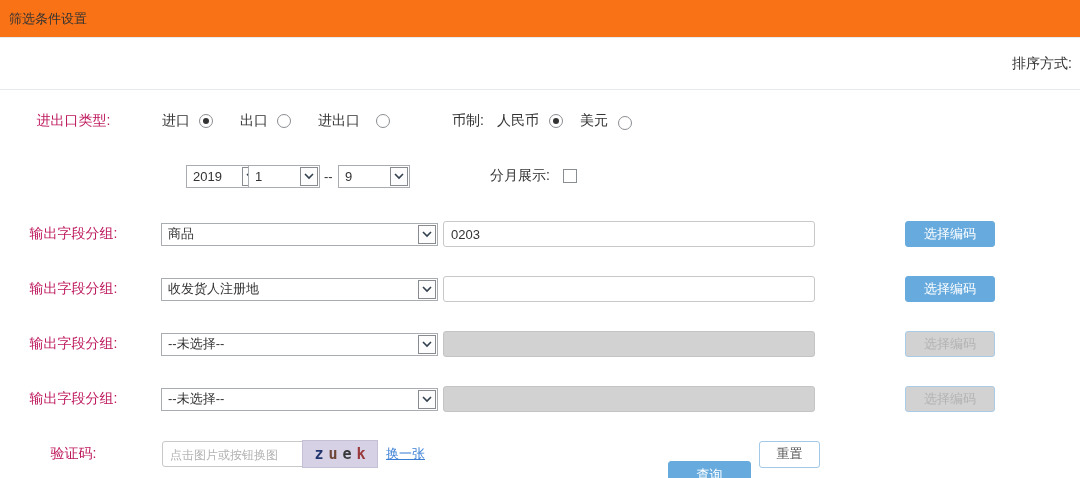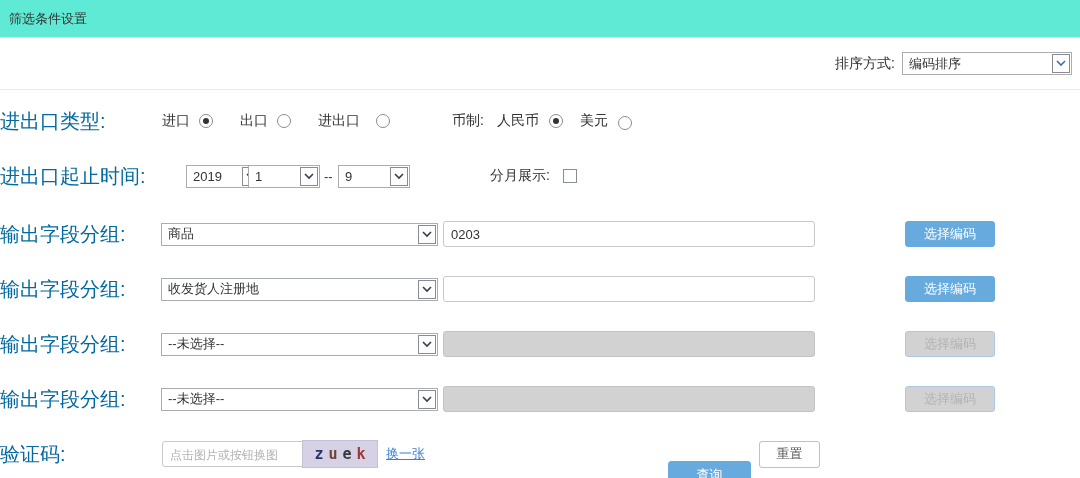--- a/index.html
+++ b/index.html
@@ -1,42 +1,42 @@
 <!DOCTYPE html>
 <html><head>
 <meta charset="utf-8">
 <style>
   * { margin:0; padding:0; box-sizing:border-box; }
   html,body { background:#fff; }
   body { font-family:"Liberation Sans","DejaVu Sans",sans-serif; }
   .page { position:relative; width:1080px; height:478px; background:#ffffff; overflow:hidden; color:#333; }
 
   
-  .titlebar { height:38px; background:#5eead4; border-bottom:1px solid #e7eaec;
+  .titlebar { height:38px; background:#f97316; border-bottom:1px solid #e7eaec;
               display:flex; align-items:center; padding-left:9px; }
   .titlebar .title { font-size:13px; color:#333; }
 
   
   .sortrow { height:52px; border-bottom:1px solid #e7eaec; display:flex;
              align-items:center; justify-content:flex-end; padding-right:8px; gap:7px; }
   .sortrow .lbl { font-size:14px; color:#333; }
 
   
   .sel { display:inline-flex; align-items:center; justify-content:space-between;
          background:#fff; border:1px solid #a9acb1; height:23px; padding-left:6px;
          font-size:13px; color:#333; cursor:default; }
   .sel .sel-text { white-space:nowrap; overflow:hidden; }
   .sel .sel-arrow { width:18px; height:19px; border:1px solid #888b90; background:#fdfdfd;
          display:flex; align-items:center; justify-content:center; margin-right:1px; flex:none; }
 
   
   .form { position:absolute; top:91px; left:0; right:0; bottom:0; }
   .row { position:absolute; left:0; right:0; height:30px; display:flex; align-items:center; }
-  .row .flabel { width:155px; flex:none; text-align:left; padding-right:8px;
-                 font-size:20px; color:#0369a1; white-space:nowrap; }
+  .row .flabel { width:155px; flex:none; text-align:center; padding-right:8px;
+                 font-size:14px; color:#be185d; white-space:nowrap; }
 
   
   .radio { width:14px; height:14px; border:1px solid #8a8d91; border-radius:50%;
            background:#fff; display:inline-block; position:relative; flex:none; }
   .radio.checked::after { content:""; position:absolute; left:3px; top:3px; right:3px; bottom:3px;
            background:#333; border-radius:50%; }
   .checkbox { width:14px; height:14px; border:1px solid #8a8d91; background:#fff;
            display:inline-block; flex:none; }
   .opt-text { font-size:14px; color:#333; }
 
@@ -70,28 +70,20 @@
 <body>
 
 <div class="page">
 
   <div class="titlebar">
     <span class="title">筛选条件设置</span>
   </div>
 
   <div class="sortrow">
     <span class="lbl">排序方式:</span>
-    <div class="sel" style="width:170px;">
-      <span class="sel-text">编码排序</span>
-      <span class="sel-arrow">
-        <svg width="10" height="7" viewBox="0 0 10 7">
-            <polyline points="1,1 5,5 9,1" fill="none" stroke="#3f6fa8" stroke-width="1.6"></polyline>
-          </svg>
-      </span>
-    </div>
   </div>
 
   <div class="form">
 
     <div class="row" style="top:15px;">
       <span class="flabel">进出口类型:</span>
       <div class="abs" style="left:162px; gap:9px;">
         <span class="opt-text">进口</span>
         <span class="radio checked"></span>
       </div>
@@ -108,21 +100,20 @@
         <span class="opt-text">人民币</span>
         <span class="radio checked"></span>
       </div>
       <div class="abs" style="left:580px; gap:10px;align-items:flex-end;">
         <span class="opt-text">美元</span>
         <span class="radio"></span>
       </div>
     </div>
 
     <div class="row" style="top:70px;">
-      <span class="flabel">进出口起止时间:</span>
       <div class="sel abs" style="left:162px; width:76px;margin-left:24px;">
         <span class="sel-text">2019</span>
         <span class="sel-arrow">
           <svg width="10" height="7" viewBox="0 0 10 7">
               <polyline points="1,1 5,5 9,1" fill="none" stroke="#33404e" stroke-width="1.6"></polyline>
             </svg>
         </span>
       </div>
       <div class="sel abs" style="left:248px; width:72px;">
         <span class="sel-text">1</span>

